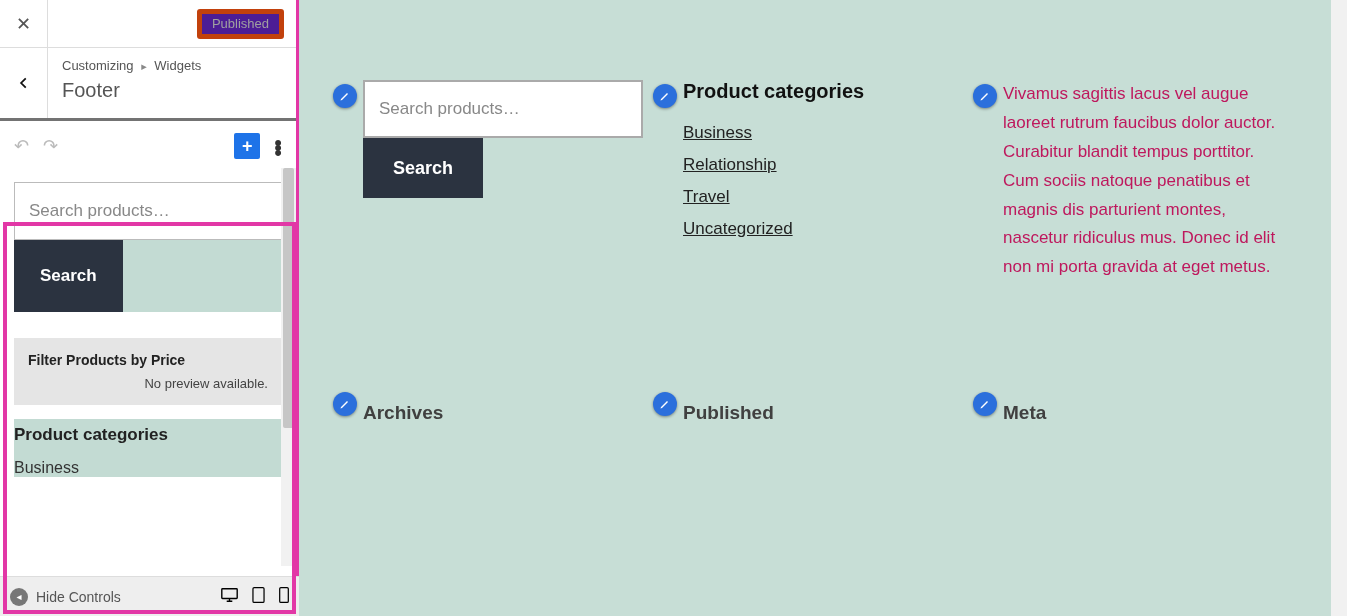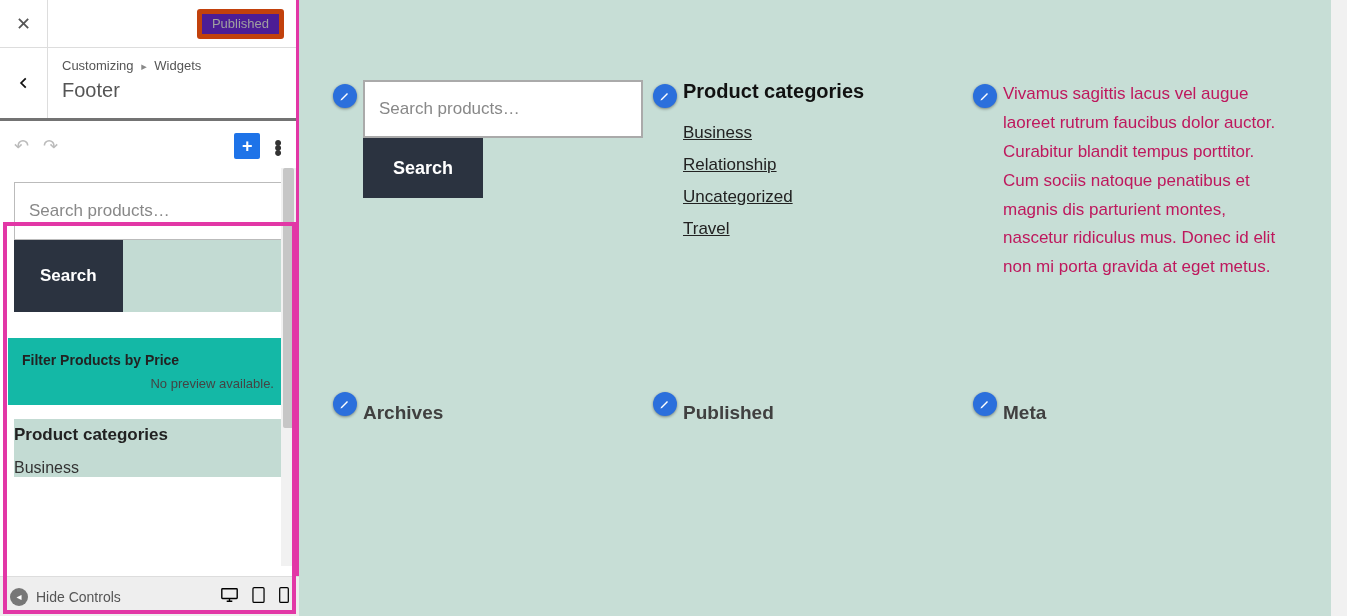--- a/index.html
+++ b/index.html
@@ -29,21 +29,21 @@
 
   
   .pink-box { position:absolute; left:3px; top:222px; width:293px; height:392px; border:4px solid #e237a6; pointer-events:none; z-index:50;}
 
   .side-widget { margin:14px; }
   .side-search-form { border:1px solid #bbb; display:block; }
   .side-search-input { width:100%; height:56px; padding:0 14px; border:none; font-size:17px; color:#333; background:#fff;}
   .side-search-input::placeholder { color:#888; }
   .side-search-btn { height:72px; padding:0 26px; background:#2b3340; color:#fff; font-size:17px; font-weight:600; border:none; cursor:pointer; display:block;}
   .side-search-wrap { background:#c3dbd3; }
-  .side-filter-card { background:#14b8a6; padding:14px; margin:26px 8px 14px; }
+  .side-filter-card { background:#e5e5e5; padding:14px; margin:26px 14px 14px; }
   .side-filter-title { font-size:14px; font-weight:600; color:#222; }
   .side-filter-sub { font-size:13px; color:#444; margin-top:8px;text-align:right; }
   .side-cat-wrap { background:#c3dbd3; margin:14px; padding:2px 0 0; }
   .side-cat-title { font-size:17px; font-weight:700; color:#222; padding:4px 0;}
   .side-cat-item { font-size:16px; color:#333; padding:10px 0 0;}
 
   
   .bottom { position:absolute; left:0; bottom:0; width:299px; height:40px; border-top:1px solid #ddd; background:#eee; display:flex; align-items:center; padding:0 10px; font-size:14px; color:#555;}
   .collapse-ico { width:18px;height:18px;border-radius:50%;background:#777;display:inline-flex;align-items:center;justify-content:center;color:#fff;font-size:10px;margin-right:8px;}
   .bottom .spacer{flex:1;}
@@ -189,22 +189,22 @@
     <div class="cell">
       <div class="edit-badge">
         <svg viewBox="0 0 24 24">
             <path d="M3 21l3-1 12-12-2-2L4 18l-1 3zM17 4l3 3"></path>
           </svg>
       </div>
       <div class="h3">Product categories</div>
       <div class="link-list">
         <a>Business</a>
         <a>Relationship</a>
+        <a>Travel</a>
         <a>Uncategorized</a>
-        <a>Travel</a>
       </div>
     </div>
 
     <div class="cell">
       <div class="edit-badge">
         <svg viewBox="0 0 24 24">
             <path d="M3 21l3-1 12-12-2-2L4 18l-1 3zM17 4l3 3"></path>
           </svg>
       </div>
       <div class="about-txt">Vivamus sagittis lacus vel augue laoreet rutrum faucibus dolor auctor. Curabitur blandit tempus porttitor. Cum sociis natoque penatibus et magnis dis parturient montes, nascetur ridiculus mus. Donec id elit non mi porta gravida at eget metus.</div>

